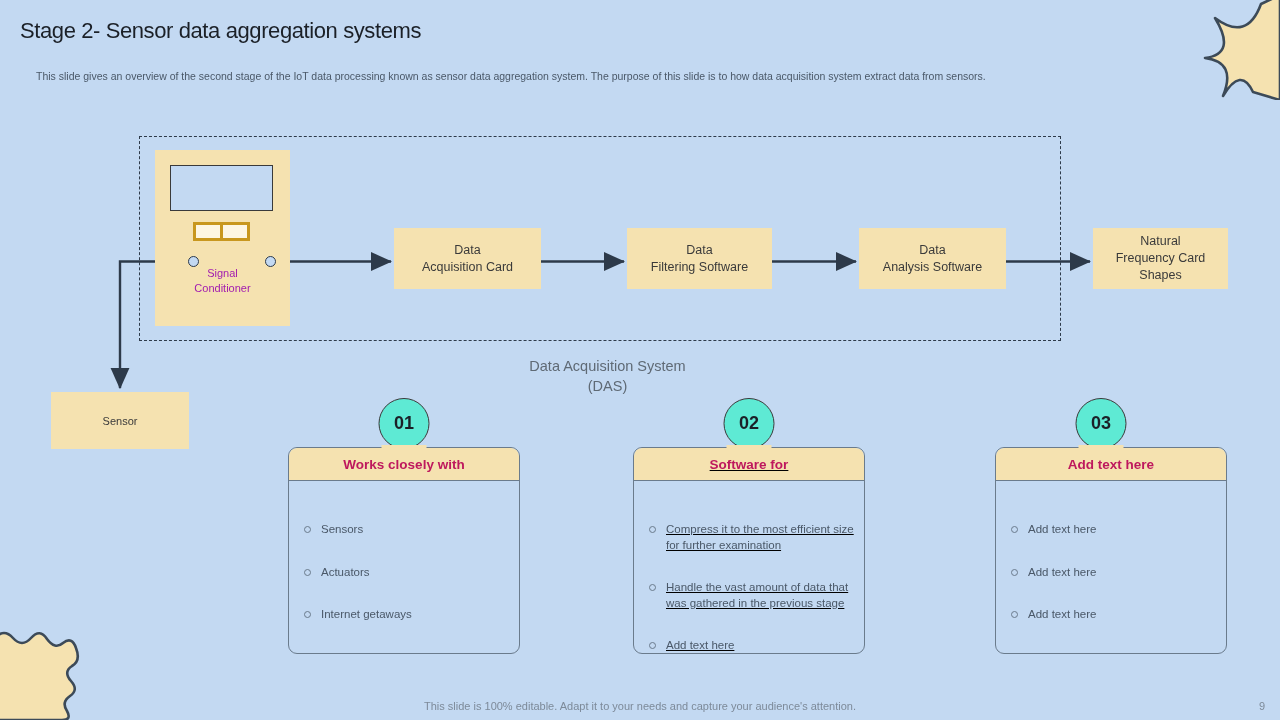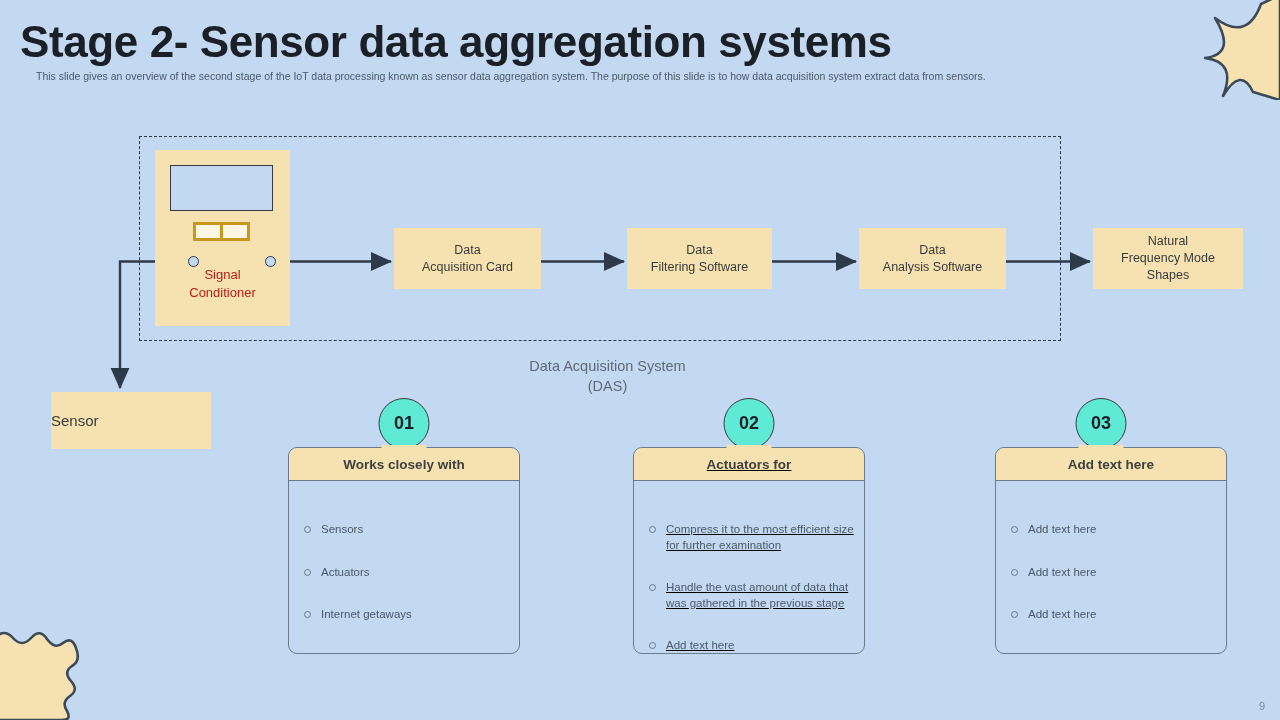--- a/index.html
+++ b/index.html
@@ -13,21 +13,21 @@
   }
   .slide{position:absolute;inset:0;overflow:hidden;}
 
   
   .deco-tr{position:absolute;top:0;right:0;width:105px;height:100px;pointer-events:none;}
   .deco-bl{position:absolute;bottom:0;left:0;width:95px;height:90px;pointer-events:none;}
 
   
   .title{
     position:absolute;left:20px;top:19px;
-    font-size:44px;font-weight:bold;color:#1b2027;
+    font-size:22px;font-weight:normal;color:#1b2027;
     letter-spacing:-0.4px;line-height:1.05;
     white-space:nowrap;
   }
   .subtitle{
     position:absolute;left:20px;top:70px;width:1120px;
     font-size:10.5px;color:#4a5868;line-height:1.3;
     white-space:nowrap;
     margin-left:16px;
   }
 
@@ -52,64 +52,64 @@
     background:#c3d9f2;border:1.3px solid #3a3a3a;box-sizing:border-box;
   }
   .sc-btns{
     position:absolute;left:38px;top:72px;width:57px;height:19px;
     background:#c8971e;box-sizing:border-box;
     display:flex;gap:3px;padding:3px;
   }
   .sc-btn{flex:1;background:#fdf6e3;}
   .sc-label{
     position:absolute;left:0;top:116px;width:100%;
-    text-align:center;font-size:13px;color:#b91c1c;line-height:1.35;
+    text-align:center;font-size:11px;color:#a21caf;line-height:1.35;
   }
   .port{
     position:absolute;width:11px;height:11px;border-radius:50%;
     background:#c3d9f2;border:1.8px solid #2d3a4a;box-sizing:border-box;
   }
   .port-in{left:188px;top:256px;}
   .port-out{left:265px;top:256px;}
 
   
   .pbox{
     position:absolute;background:#f5e2b0;
     display:flex;align-items:center;justify-content:center;text-align:center;
     font-size:12.5px;color:#3a3a3a;line-height:1.35;
   }
   .pbox-1{left:394px;top:228px;width:147px;height:61px;}
   .pbox-2{left:627px;top:228px;width:145px;height:61px;}
   .pbox-3{left:859px;top:228px;width:147px;height:61px;}
-  .pbox-4{left:1093px;top:228px;width:150px;height:61px;}
+  .pbox-4{left:1093px;top:228px;width:135px;height:61px;}
 
   
   .flow-svg{position:absolute;left:0;top:0;width:1280px;height:720px;pointer-events:none;}
 
   
   .sensor{
-    position:absolute;left:51px;top:392px;width:160px;height:57px;
-    background:#f5e2b0;display:flex;align-items:center;
-    font-size:15px;color:#3a3a3a;
+    position:absolute;left:51px;top:392px;width:138px;height:57px;
+    background:#f5e2b0;display:flex;align-items:center;justify-content:center;
+    font-size:11px;color:#3a3a3a;
   }
 
   
   .card{position:absolute;width:232px;}
   .card-1{left:288px;top:447px;}
   .card-2{left:633px;top:447px;text-decoration:underline;}
   .card-3{left:975px;top:447px;padding-left:20px;}
 
   .card-body{
     border:1px solid #6a7b8c;border-radius:9px;
     background:#c3d9f2;height:207px;box-sizing:border-box;overflow:hidden;
   }
   .card-head{
     background:#f5e2b0;border-bottom:1px solid #6a7b8c;
     height:32px;display:flex;align-items:center;justify-content:center;
-    font-size:13.5px;font-weight:bold;color:#404040;
+    font-size:13.5px;font-weight:bold;color:#be185d;
     border-radius:8px 8px 0 0;
   }
   .card-list{margin:0;padding:14px 10px 0 12px;list-style:none;}
   .card-list li{
     position:relative;padding-left:20px;margin-bottom:9px;
     font-size:11.5px;color:#4a5868;line-height:1.35;margin-top:27px;
   }
   .card-list li:before{
     content:"";position:absolute;left:3px;top:4px;
     width:5px;height:5px;border:1px solid #6a7b8c;border-radius:50%;
@@ -202,21 +202,21 @@
   </div>
   <div class="pbox pbox-3">
     <div>
       <span>Data</span><br>
       <span>Analysis Software</span>
     </div>
   </div>
   <div class="pbox pbox-4">
     <div>
       <span>Natural</span><br>
-      <span>Frequency Mode</span><br>
+      <span>Frequency Card</span><br>
       <span>Shapes</span>
     </div>
   </div>
 
   <div class="das-caption">
     <span>Data Acquisition  System</span><br>
     <span>(DAS)</span>
   </div>
 
   <div class="sensor">
@@ -234,21 +234,21 @@
         <li>Internet getaways</li>
         <li>Data acquisition systems (DAS)</li>
       </ul>
     </div>
   </div>
 
   <div class="card card-2">
     <div class="badge">02</div>
     <div class="badge-mask"></div>
     <div class="card-body">
-      <div class="card-head">Actuators for</div>
+      <div class="card-head">Software for</div>
       <ul class="card-list">
         <li>Compress it to the most efficient size for further examination</li>
         <li>Handle the vast amount of data that was gathered in the previous  stage</li>
         <li>Add text here</li>
       </ul>
     </div>
   </div>
 
   <div class="card card-3">
     <div class="badge">03</div>
@@ -256,15 +256,16 @@
     <div class="card-body">
       <div class="card-head">Add text here</div>
       <ul class="card-list">
         <li>Add text here</li>
         <li>Add text here</li>
         <li>Add text here</li>
       </ul>
     </div>
   </div>
 
+  <div class="footer">This slide is 100% editable. Adapt it to your needs and capture your audience's attention.</div>
   <div class="pagenum">9</div>
 
 </div>
 
 </body></html>

